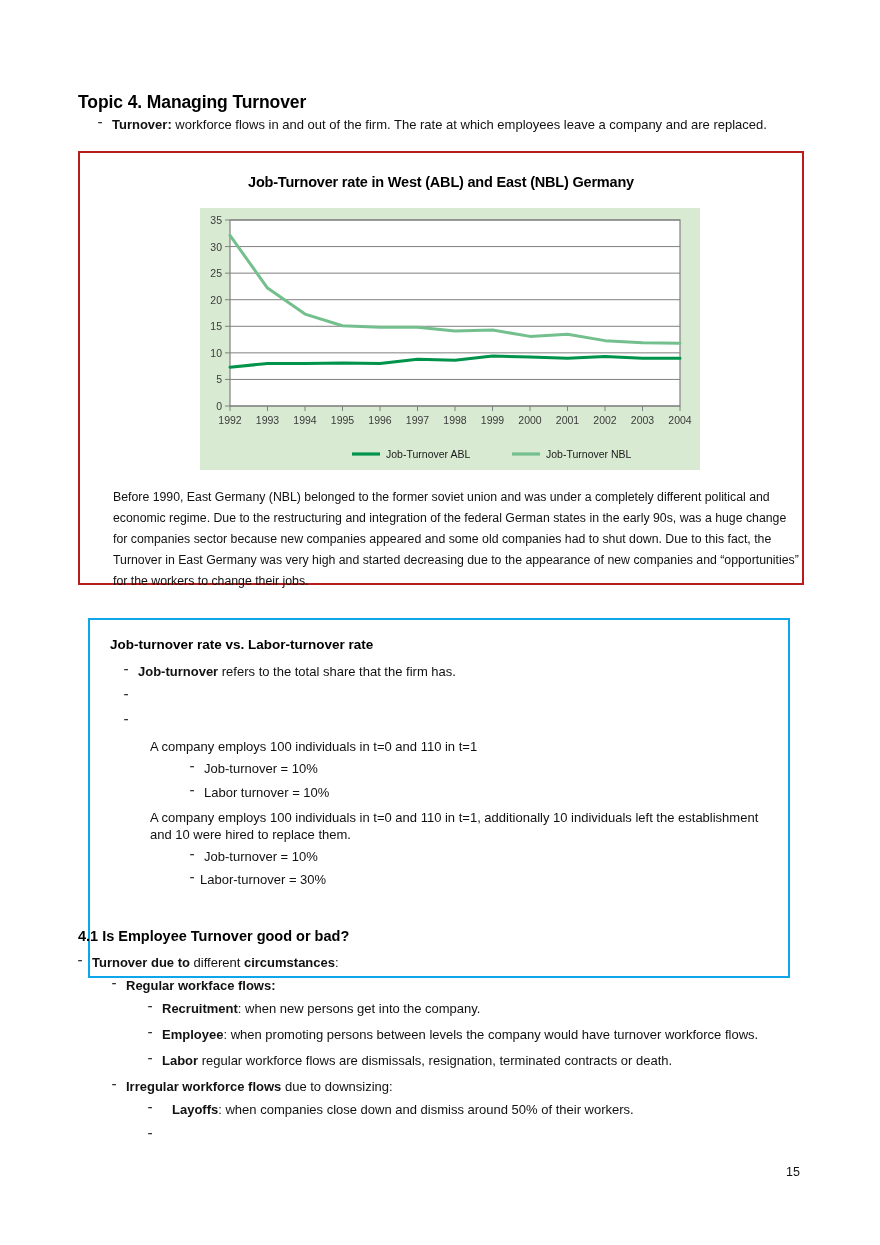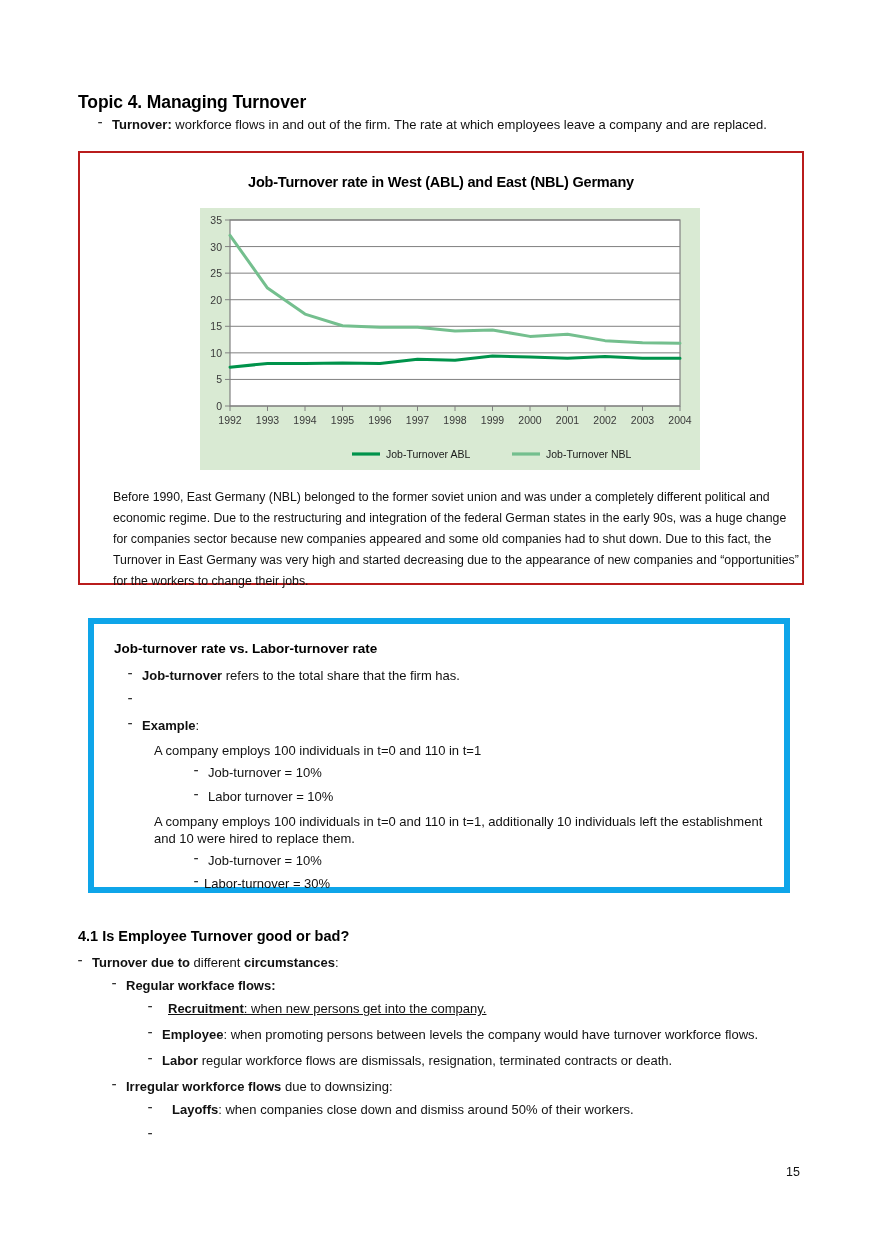--- a/index.html
+++ b/index.html
@@ -101,22 +101,22 @@
     text-align: left;
     margin-left: 13px;
   }
 
   
   .box2 {
     position: absolute;
     left: 88px;
     top: 618px;
     width: 702px;
-    height: 275px;
-    border: 6px solid #0ea5e9;
+    height: 360px;
+    border: 2px solid #0ea5e9;
     box-sizing: border-box;
     background: #fff;
     text-decoration: underline;
   }
   .box2-title {
     position: absolute;
     left: 20px;
     top: 17px;
     font-size: 13.5px;
     font-weight: bold;
@@ -218,23 +218,20 @@
     <div class="box2-title">Job-turnover rate vs. Labor-turnover rate</div>
 
     <div class="dash" style="left:34px; top:47px;">⁻</div>
     <div class="bline" style="left:48px; top:44px; width:640px;">
       <span class="b">Job-turnover</span><span> refers to the total share that the firm has.</span>
     </div>
 
     <div class="dash" style="left:34px; top:72px;">⁻</div>
 
     <div class="dash" style="left:34px; top:97px;">⁻</div>
-    <div class="bline" style="left:48px; top:94px; width:640px;">
-      <span class="b">Example</span><span>:</span>
-    </div>
 
     <div class="bline" style="left:60px; top:119px; width:620px;">A company employs 100 individuals in t=0 and 110 in t=1</div>
 
     <div class="dash" style="left:100px; top:144px;">⁻</div>
     <div class="bline" style="left:114px; top:141px; width:560px;">Job-turnover = 10%</div>
 
     <div class="dash" style="left:100px; top:168px;">⁻</div>
     <div class="bline" style="left:114px; top:165px; width:560px;">Labor turnover = 10%</div>
 
     <div class="bline" style="left:60px; top:190px; width:628px; line-height:16.6px;">A company employs 100 individuals in t=0 and 110 in t=1, additionally 10 individuals left the establishment and 10 were hired to replace them.</div>
@@ -252,21 +249,21 @@
   <div class="bline" style="left:92px; top:955px; width:700px;">
     <span class="b">Turnover due to</span><span> different </span><span class="b">circumstances</span><span>:</span>
   </div>
 
   <div class="dash" style="left:112px; top:981px;">⁻</div>
   <div class="bline" style="left:126px; top:978px; width:660px;">
     <span class="b">Regular workface flows</span><span class="b">:</span>
   </div>
 
   <div class="dash" style="left:148px; top:1004px;">⁻</div>
-  <div class="bline" style="left:168px; top:1001px; width:640px;text-decoration:underline;">
+  <div class="bline" style="left:162px; top:1001px; width:640px;">
     <span class="b">Recruitment</span><span>: when new persons get into the company.</span>
   </div>
 
   <div class="dash" style="left:148px; top:1030px;">⁻</div>
   <div class="bline" style="left:162px; top:1027px; width:645px;">
     <span class="b">Employee</span><span>: when promoting persons between levels the company would have turnover workforce flows.</span>
   </div>
 
   <div class="dash" style="left:148px; top:1056px;">⁻</div>
   <div class="bline" style="left:162px; top:1053px; width:645px;">

